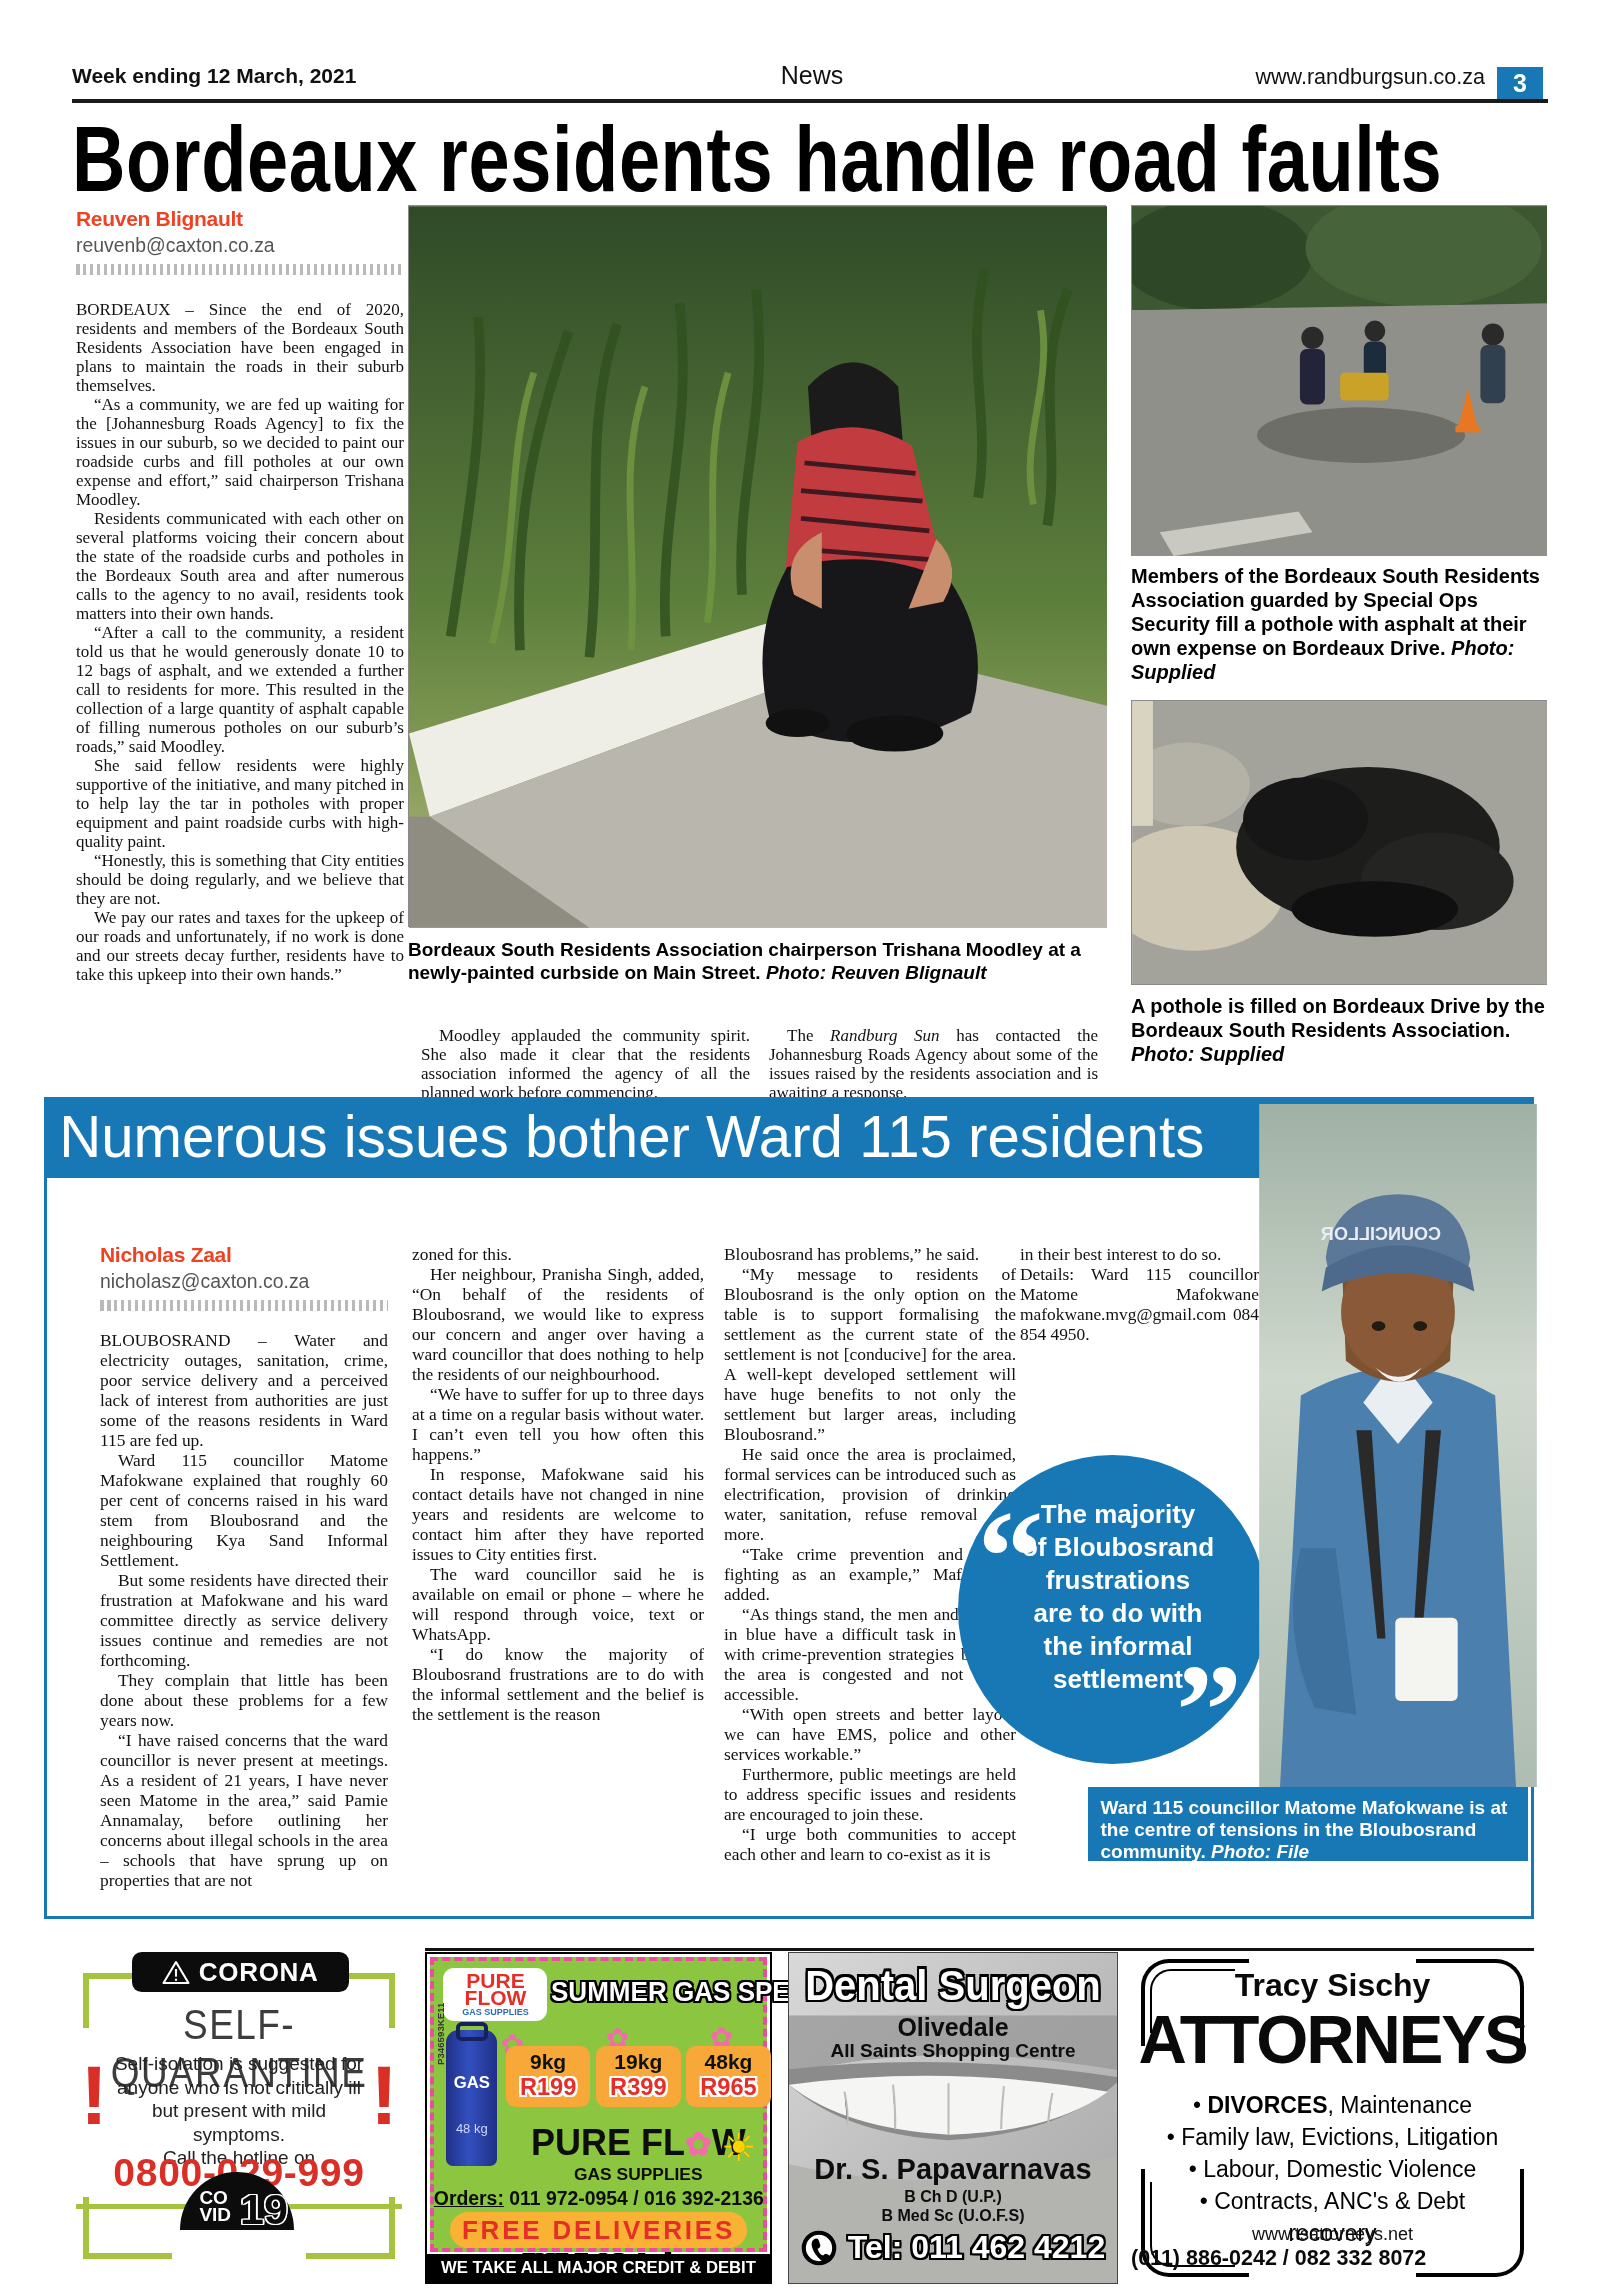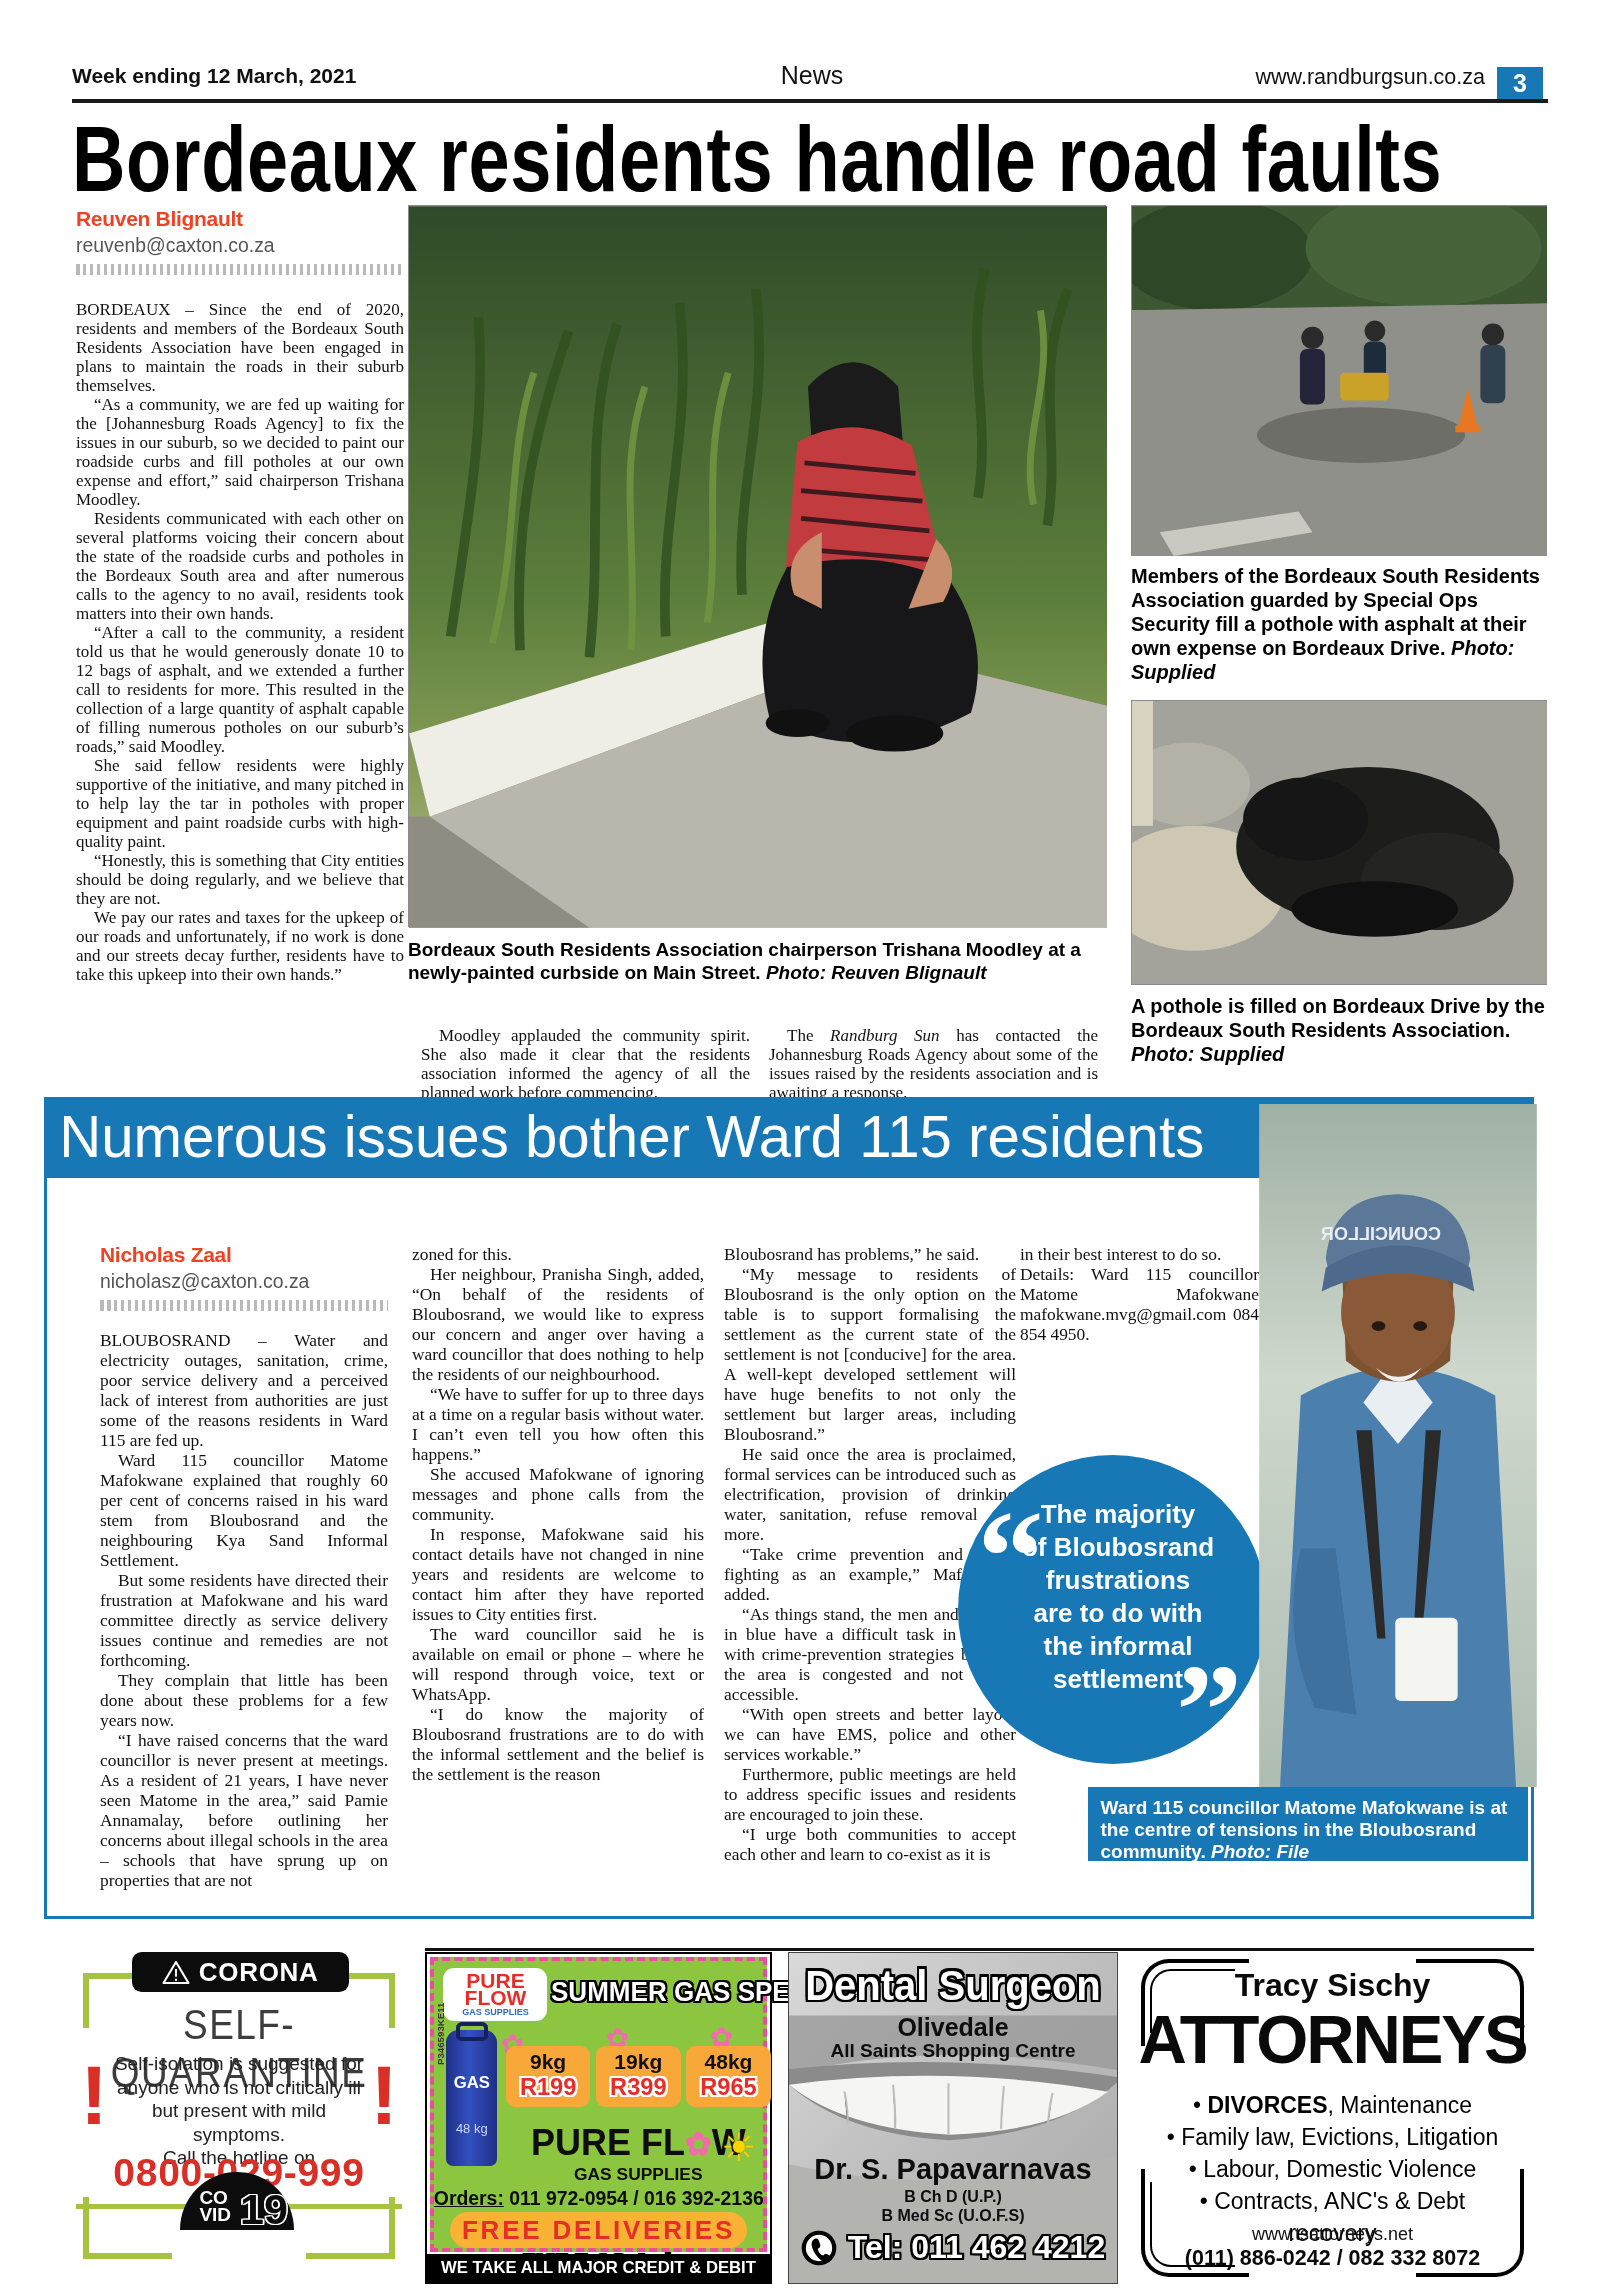--- a/index.html
+++ b/index.html
@@ -180,21 +180,20 @@
       <p class="ind">Ward 115 councillor Matome Mafokwane explained that roughly 60 per cent of concerns raised in his ward stem from Bloubosrand and the neighbouring Kya Sand Informal Settlement.</p>
       <p class="ind">But some residents have directed their frustration at Mafokwane and his ward committee directly as service delivery issues continue and remedies are not forthcoming.</p>
       <p class="ind">They complain that little has been done about these problems for a few years now.</p>
       <p class="ind">“I have raised concerns that the ward councillor is never present at meetings. As a resident of 21 years, I have never seen Matome in the area,” said Pamie Annamalay, before outlining her concerns about illegal schools in the area – schools that have sprung up on properties that are not</p>
     </div>
 
     <div class="abs serif just cols" style="left:365px;top:144px;width:292px;height:666px;font-size:17.4px;line-height:20px;overflow:hidden;">
       <p>zoned for this.</p>
       <p class="ind">Her neighbour, Pranisha Singh, added, “On behalf of the residents of Bloubosrand, we would like to express our concern and anger over having a ward councillor that does nothing to help the residents of our neighbourhood.</p>
       <p class="ind">“We have to suffer for up to three days at a time on a regular basis without water. I can’t even tell you how often this happens.”</p>
-      <p class="ind">She accused Mafokwane of ignoring messages and phone calls from the community.</p>
       <p class="ind">In response, Mafokwane said his contact details have not changed in nine years and residents are welcome to contact him after they have reported issues to City entities first.</p>
       <p class="ind">The ward councillor said he is available on email or phone – where he will respond through voice, text or WhatsApp.</p>
       <p class="ind">“I do know the majority of Bloubosrand frustrations are to do with the informal settlement and the belief is the settlement is the reason</p>
     </div>
 
     <div class="abs serif just cols" style="left:677px;top:144px;width:292px;height:666px;font-size:17.4px;line-height:20px;overflow:hidden;">
       <p>Bloubosrand has problems,” he said.</p>
       <p class="ind">“My message to residents of Bloubosrand is the only option on the table is to support formalising the settlement as the current state of the settlement is not [conducive] for the area. A well-kept developed settlement will have huge benefits to not only the settlement but larger areas, including Bloubosrand.”</p>
       <p class="ind">He said once the area is proclaimed, formal services can be introduced such as electrification, provision of drinking water, sanitation, refuse removal and more.</p>
       <p class="ind">“Take crime prevention and crime fighting as an example,” Mafokwane added.</p>
@@ -420,17 +419,17 @@
          letter-spacing:-2.1px;transform:scaleY(1.02);">ATTORNEYS</div>
 
     <ul class="abs svc-list" style="left:28px;top:137px;width:347px;">
       <li><b>DIVORCES</b><span>, Maintenance</span></li>
       <li><span>Family law, Evictions, Litigation</span></li>
       <li><span>Labour, Domestic Violence</span></li>
       <li><span>Contracts, ANC's &amp; Debt recovery</span></li>
     </ul>
 
     <div class="abs" style="left:0;top:272px;width:100%;text-align:center;font-size:18px;color:#111;">www.tsattorneys.net</div>
-    <div class="abs" style="left:0;top:294px;width:100%;text-align:center;font-size:21.5px;font-weight:bold;color:#0a0a0a;">(011) 886-0242 / 082 332 8072</div>
+    <div class="abs" style="left:0;top:294px;width:100%;text-align:left;font-size:21.5px;font-weight:bold;color:#0a0a0a;">(011) 886-0242 / 082 332 8072</div>
   </div>
 
 </div>
 
 
 </body></html>

